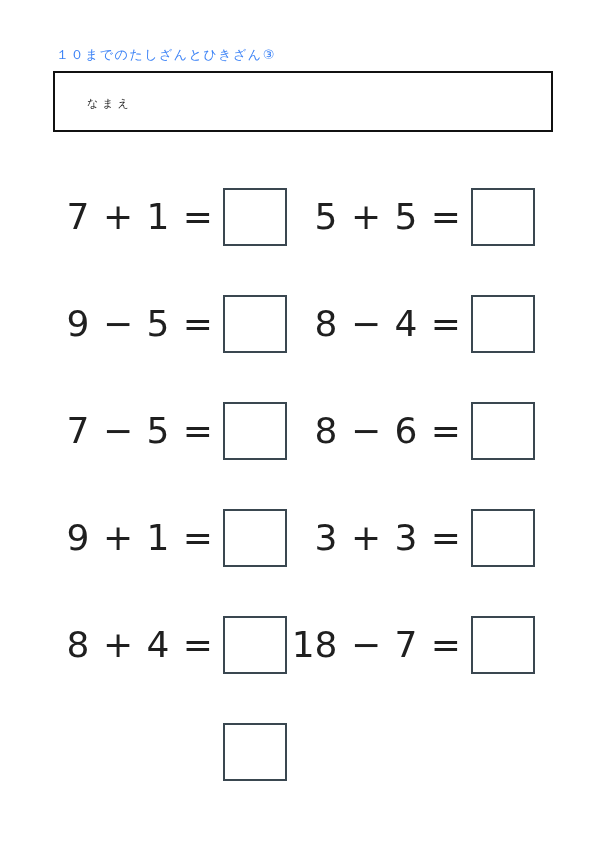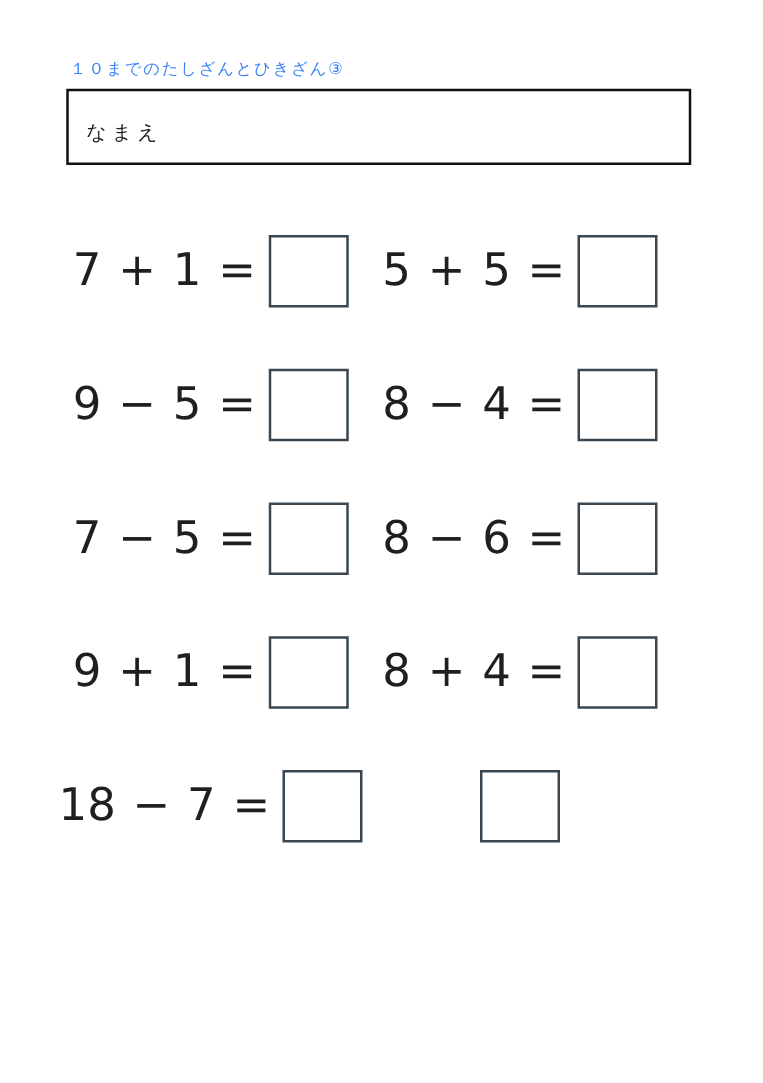--- a/index.html
+++ b/index.html
@@ -29,39 +29,39 @@
     position: absolute;
     left: 53px;
     top: 71px;
     width: 496px;
     height: 57px;
     border: 2px solid #111111;
     background: #ffffff;
   }
   .name-label {
     position: absolute;
-    left: 14px;
+    left: 32px;
     top: 23px;
-    font-size: 16px;
+    font-size: 11px;
     letter-spacing: 4px;
     color: #1f1f1f;
   }
   .problems {
     position: absolute;
     left: 50px;
     top: 163px;
     display: grid;
     grid-template-columns: 237px 238px;
     grid-auto-rows: 107px;
     column-gap: 10px;
   }
   .problem {
     display: flex;
     align-items: center;
-    justify-content: center;
+    justify-content: flex-end;
     gap: 10px;
   }
   .expr {
     font-size: 36px;
     line-height: 1;
     color: #1f1f1f;
     white-space: pre;
     word-spacing: 2px;
   }
   .answer-box {
@@ -105,20 +105,24 @@
       </div>
       <div class="problem">
         <span class="expr">8 − 6 =</span>
         <div class="answer-box"></div>
       </div>
       <div class="problem">
         <span class="expr">9 + 1 =</span>
         <div class="answer-box"></div>
       </div>
       <div class="problem">
+        <span class="expr">3 + 3 =</span>
+        <div class="answer-box"></div>
+      </div>
+      <div class="problem">
         <span class="expr">8 + 4 =</span>
         <div class="answer-box"></div>
       </div>
       <div class="problem">
         <span class="expr">18 − 7 =</span>
         <div class="answer-box"></div>
       </div>
       <div class="problem">
         <div class="answer-box"></div>
       </div>

